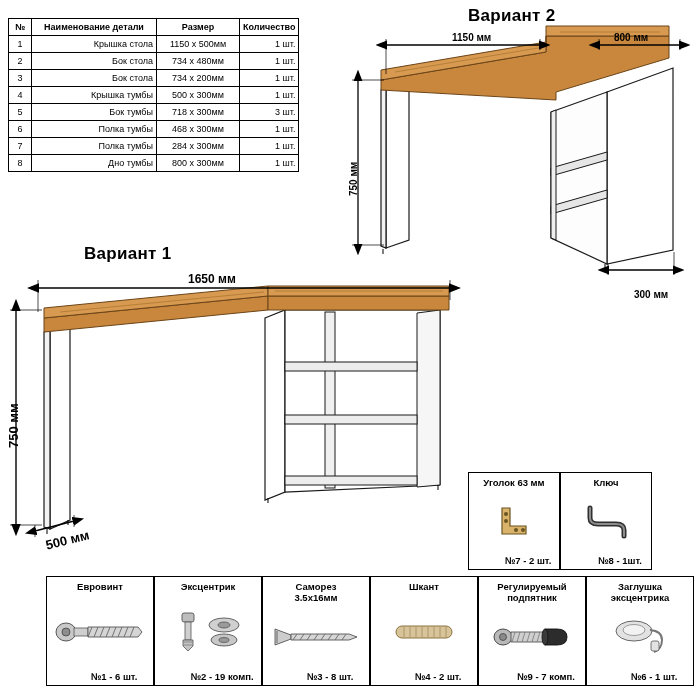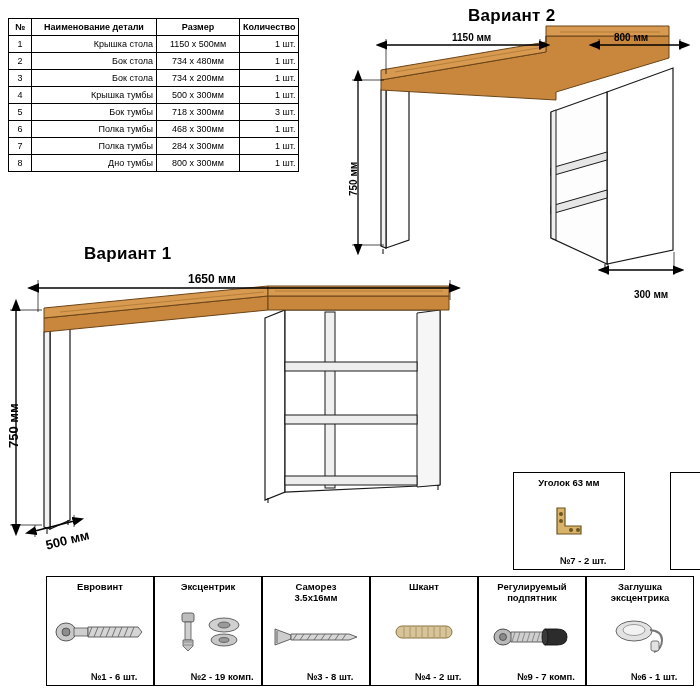--- a/index.html
+++ b/index.html
@@ -94,21 +94,21 @@
   }
   .hw-art { flex: 1; display: flex; align-items: center; justify-content: center; }
   .hw-qty {
     font-size: 9.5px;
     font-weight: bold;
     line-height: 11px;
     padding-left: 28px;
   }
 
   #hw-top { left: 468px; top: 472px; }
-  #hw-top .hw-cell { width: 112px; height: 98px; margin-left: 45px; }
+  #hw-top .hw-cell { width: 92px; height: 98px; }
   #hw-bottom { left: 46px; top: 576px; }
   #hw-bottom .hw-cell { width: 108px; height: 110px; }
 </style>
 </head>
 <body>
 
 <table class="parts-table">
   <thead>
     <tr>
       <th class="col-num">№</th>

